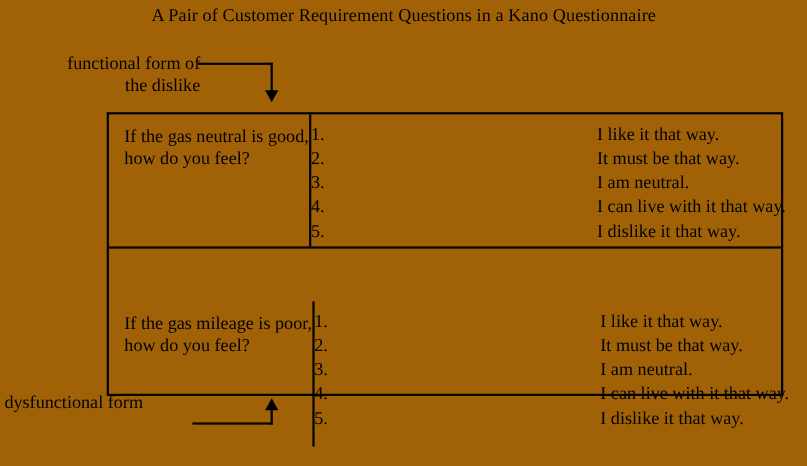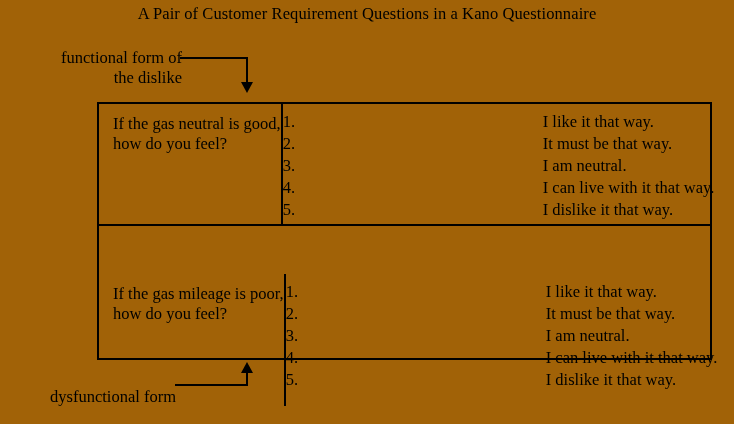--- a/index.html
+++ b/index.html
@@ -40,22 +40,22 @@
     white-space: nowrap;
   }
   #functional-label {
     left: 6px;
     top: 48px;
     text-align: right;
     width: 176px;
   }
   #dysfunctional-label {
     left: 4px;
-    top: 387px;
-    text-align: right;
+    top: 356px;
+    text-align: left;
     width: 172px;
   }
   .side-label .line { display: block; }
 
   
   .connector { position: absolute; }
   .conn-h {
     position: absolute;
     height: 2px;
     background: #000000;

